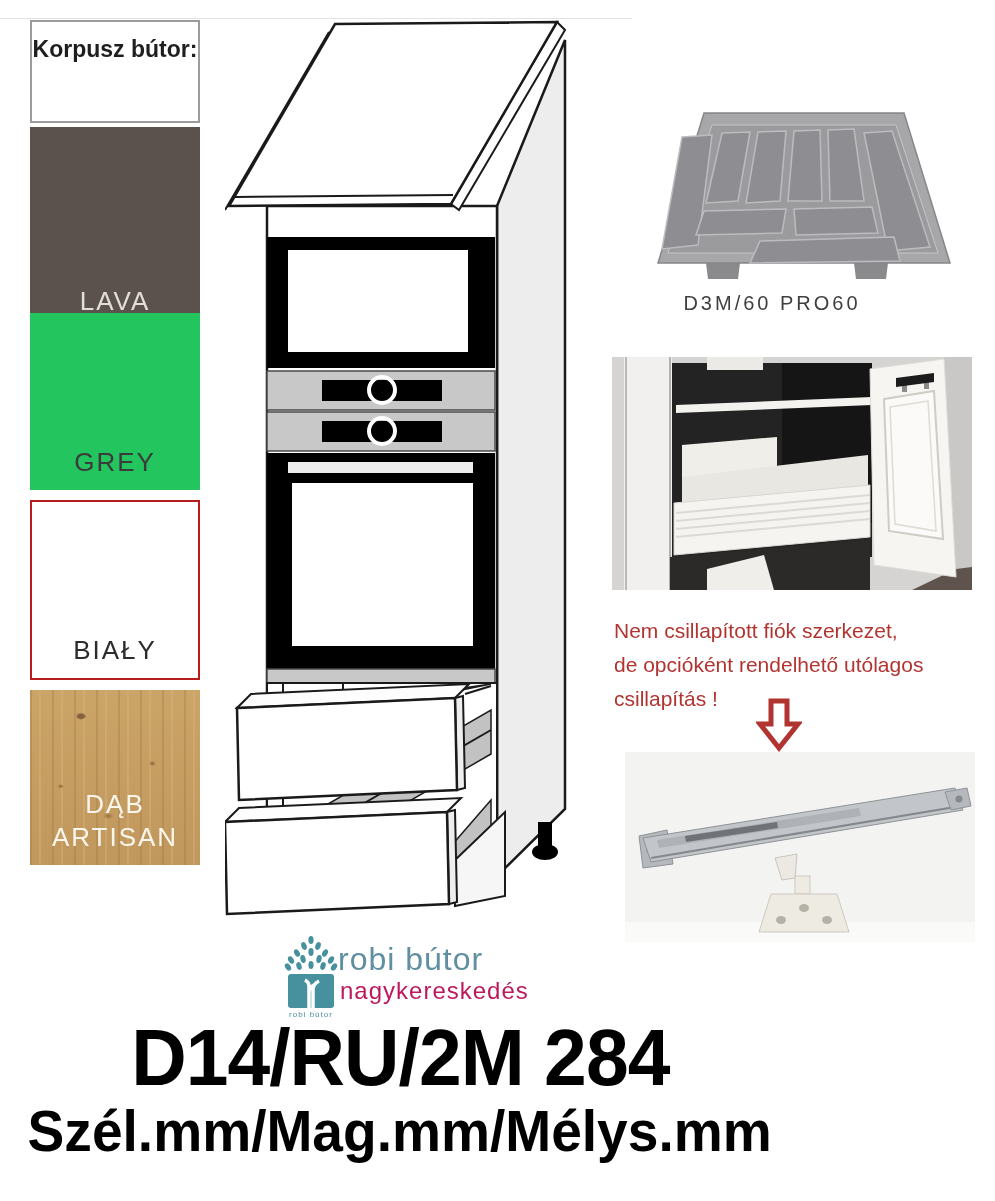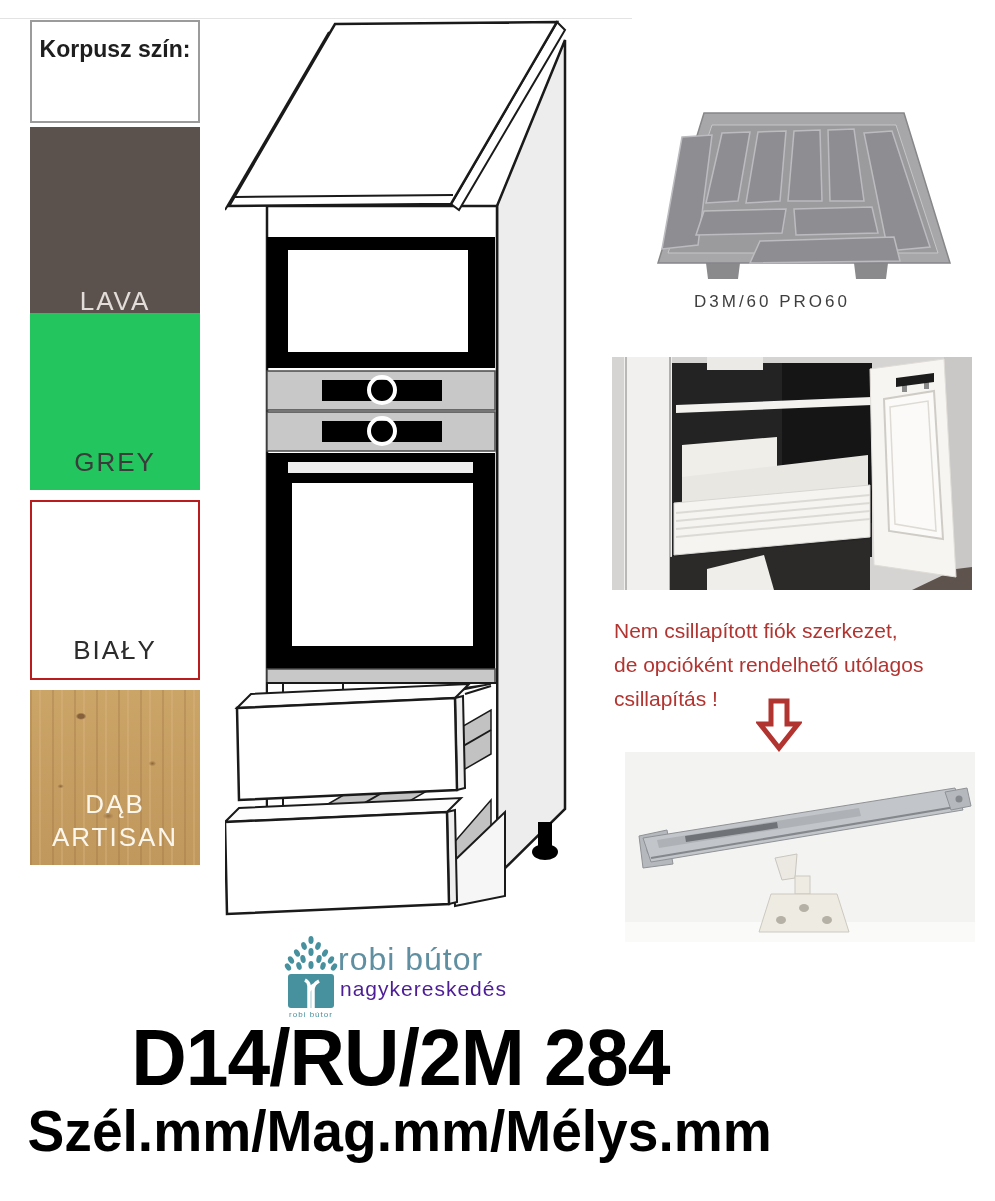--- a/index.html
+++ b/index.html
@@ -35,44 +35,44 @@
   }
   .sw-dab .sw-label{color:#fbf6ec;}
   .top-faint-line{left:0;top:18px;width:632px;height:1px;background:#e3e3e3;}
   
   .red-title{
     left:608px;top:28px;width:376px;text-align:center;
     color:#b23430;font-weight:bold;font-size:28px;line-height:39px;
   }
   .tray-caption{
     left:622px;top:292px;width:300px;text-align:center;
-    color:#3f3f3f;font-size:17px;letter-spacing:3px;
+    color:#3f3f3f;font-size:20px;letter-spacing:3px;
   }
   .red-note{
     left:614px;top:614px;width:380px;
     color:#b23430;font-weight:normal;font-size:21px;line-height:34px;
   }
   
   .logo-text-main{left:338px;top:941px;color:#5f8fa0;font-size:32px;letter-spacing:1px;}
-  .logo-text-sub{left:340px;top:977px;color:#4c1d95;font-size:21px;letter-spacing:1px;}
+  .logo-text-sub{left:340px;top:977px;color:#be185d;font-size:24px;letter-spacing:1px;}
   .logo-icon-caption{left:283px;top:1010px;width:56px;text-align:center;color:#47919f;font-size:8px;letter-spacing:1px;}
   .footer-block{left:0;top:1018px;width:800px;text-align:center;color:#000;}
   .product-code{font-size:80px;font-weight:bold;letter-spacing:-1px;line-height:1.0;display:inline-block;transform:scaleX(0.96);}
   .product-dims{font-size:64px;font-weight:400;line-height:1.0;display:inline-block;transform:scaleX(0.95);margin-top:2px;}
   .product-dims-label{font-size:58px;font-weight:bold;line-height:1.0;display:inline-block;transform:scaleX(0.95);margin-top:4px;}
 </style>
 </head>
 <body>
 
 <div class="page">
 
   <div class="abs top-faint-line"></div>
 
   <div class="abs korpusz-header">
-    <span>Korpusz szín:</span>
+    <span>Korpusz bútor:</span>
   </div>
   <div class="abs swatch sw-lava">
     <div class="sw-label">LAVA</div>
   </div>
   <div class="abs swatch sw-grey">
     <div class="sw-label">GREY</div>
   </div>
   <div class="abs swatch sw-bialy">
     <div class="sw-label">BIAŁY</div>
   </div>

